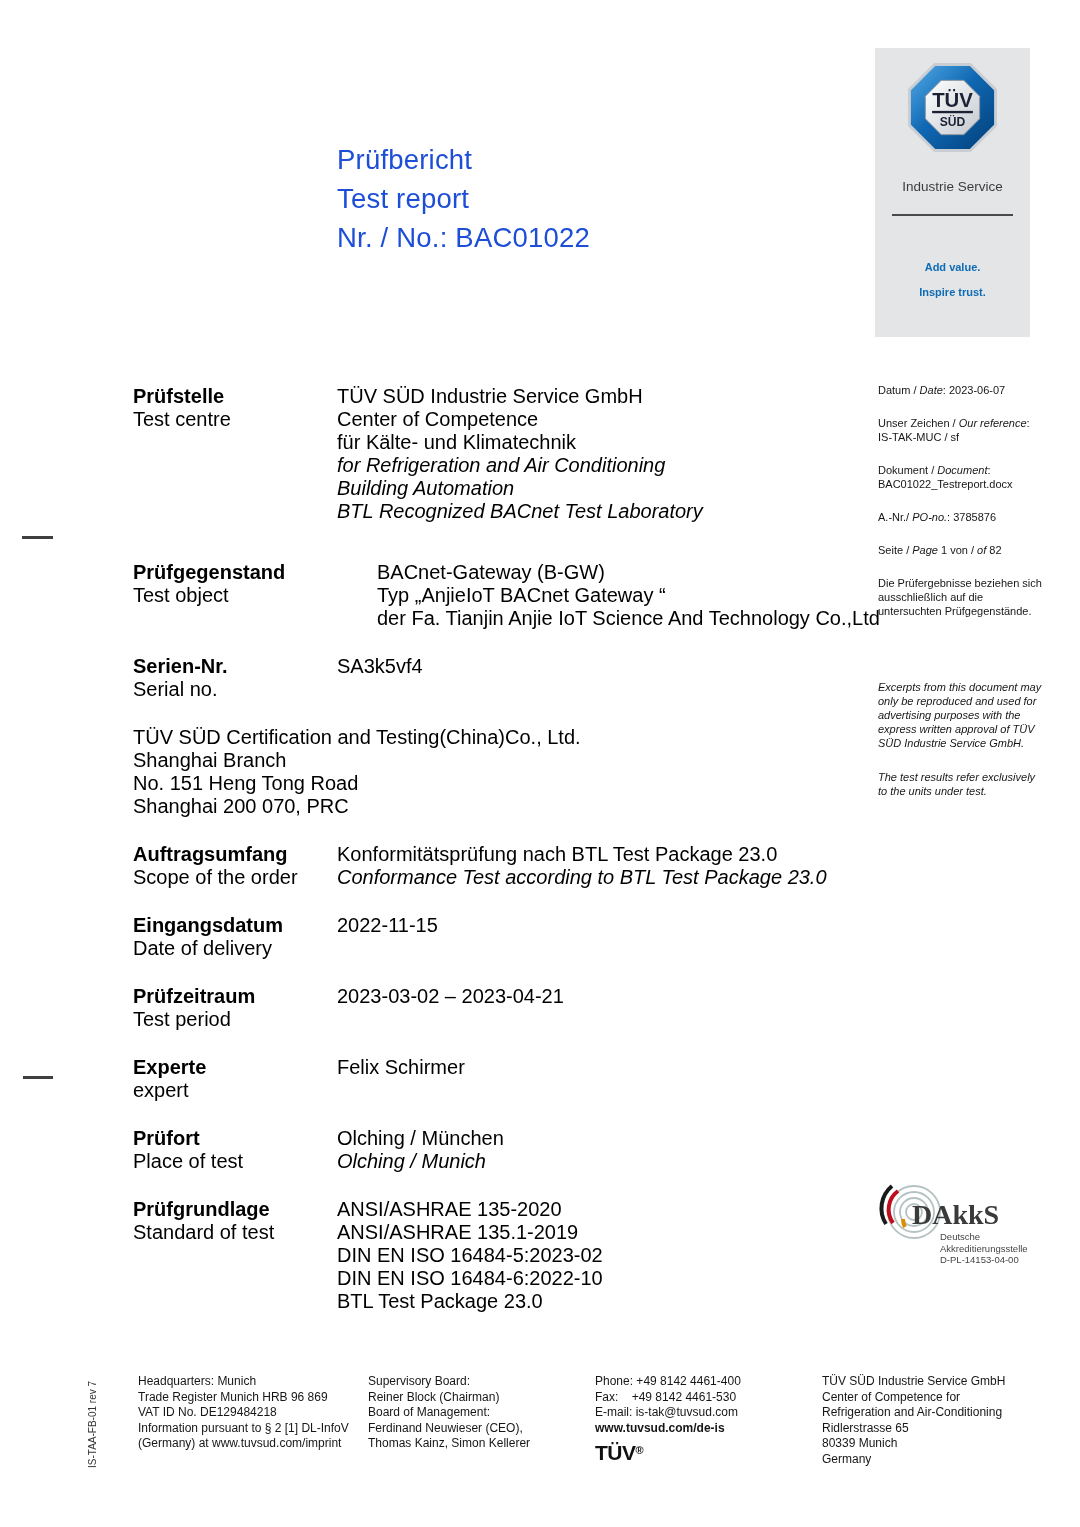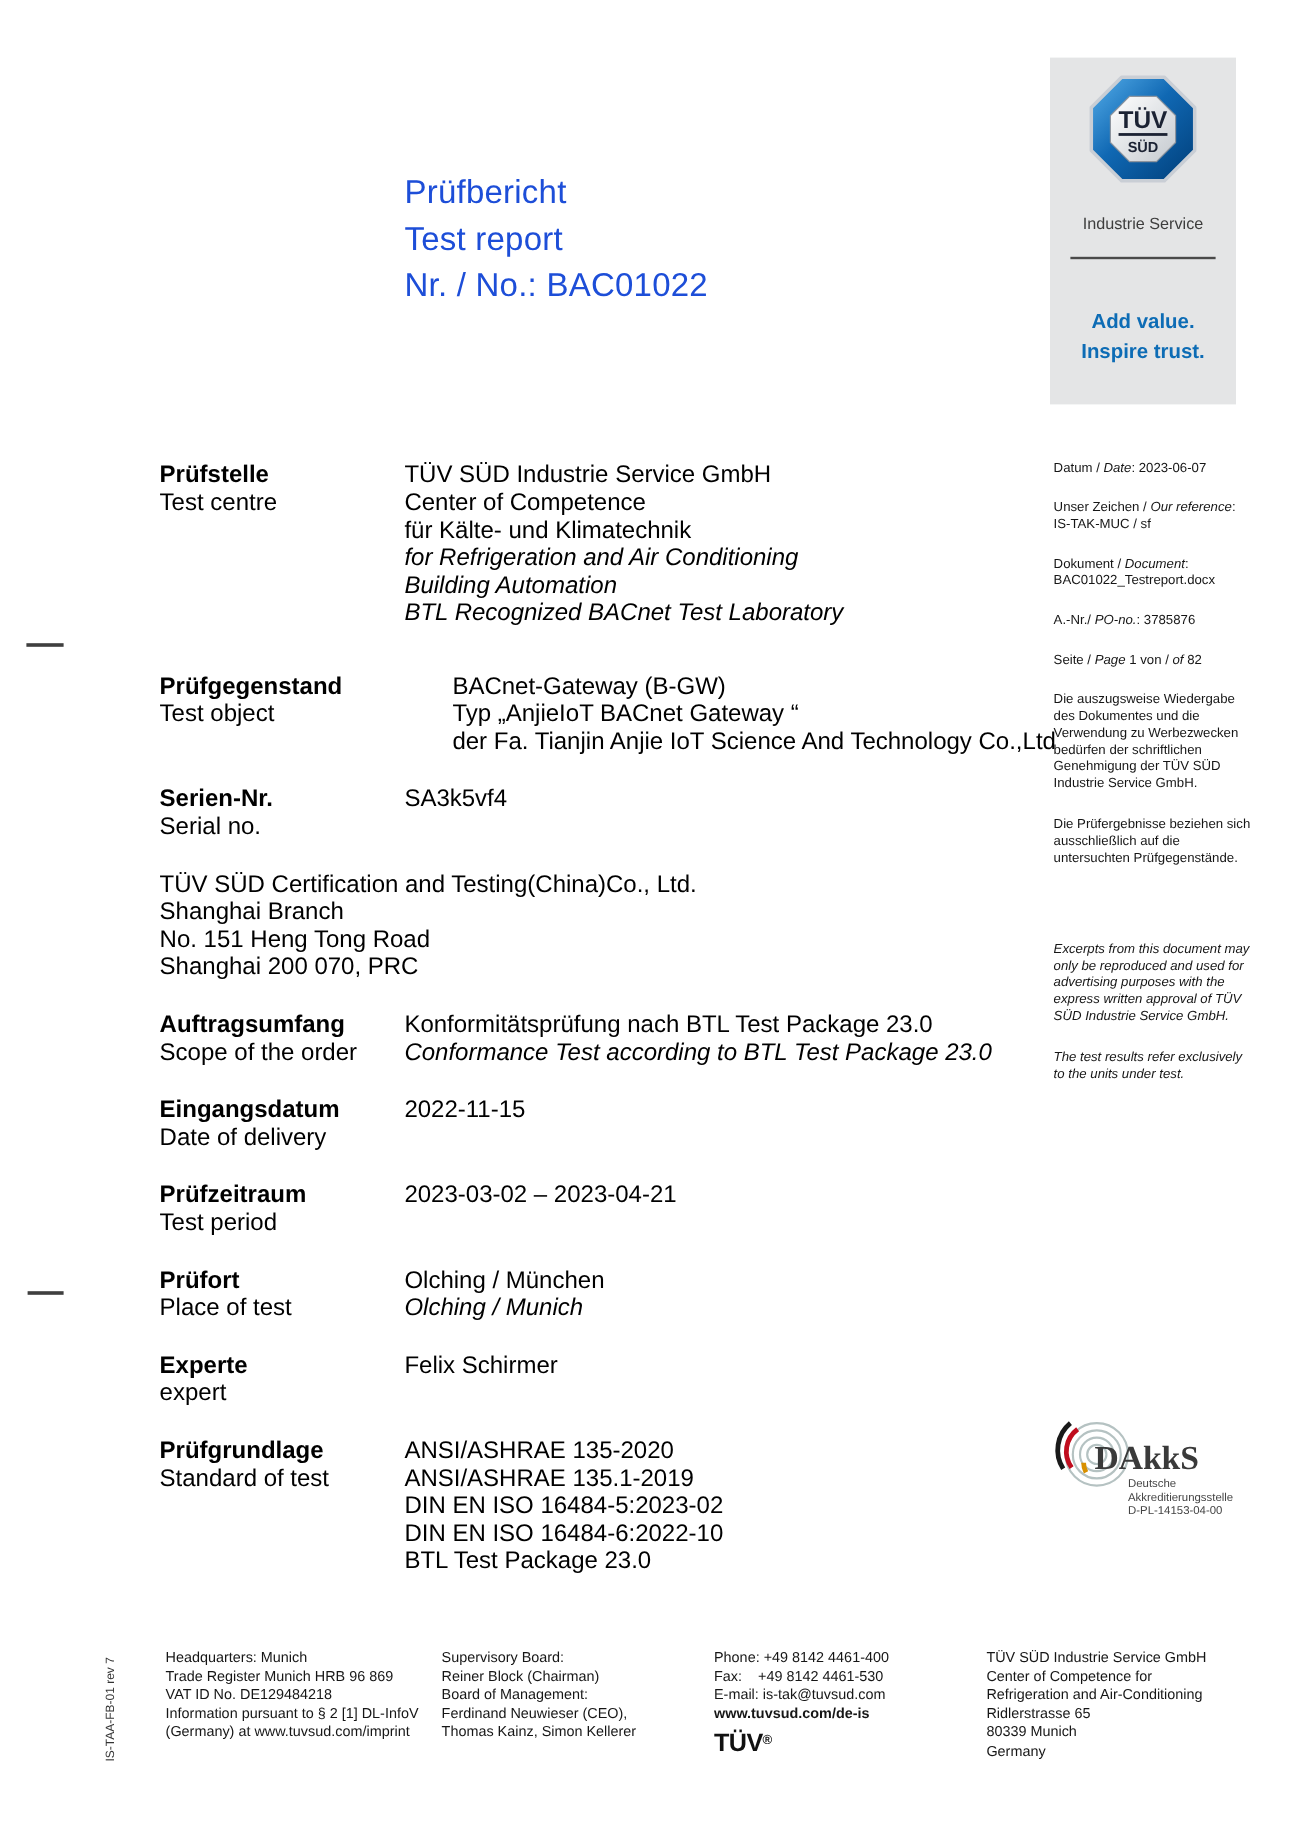--- a/index.html
+++ b/index.html
@@ -17,21 +17,21 @@
   
   .fold{position:absolute;height:3px;background:#3f3f3f;}
   .fold1{left:22px;top:536px;width:31px;}
   .fold2{left:23px;top:1076px;width:30px;}
 
   
   .logo-panel{position:absolute;left:875px;top:48px;width:155px;height:289px;background:#e4e5e6;}
   .octagon{position:absolute;left:29px;top:11px;width:97px;height:97px;}
   .panel-sub{position:absolute;top:131px;left:0;width:100%;text-align:center;font-size:13.5px;color:#3d3d3d;}
   .panel-rule{position:absolute;top:166px;left:17px;width:121px;height:2px;background:#4a4a4a;}
-  .panel-tag{position:absolute;top:207px;left:0;width:100%;text-align:center;font-weight:bold;font-size:17px;line-height:25px;color:#0d6cb5;}
+  .panel-tag{position:absolute;top:207px;left:0;width:100%;text-align:center;font-weight:bold;font-size:11px;line-height:25px;color:#0d6cb5;}
 
   
   .main{position:absolute;left:133px;top:385px;width:750px;font-size:20px;line-height:23px;}
   .row{display:flex;margin-bottom:25px;}
   .row.gap-lg{padding-top:13px;gap:40px;}
   .row .lab{width:204px;flex:none;}
   .lab .de{font-weight:bold;}
   .lab .en{}
   .val{flex:1;}
 
@@ -166,35 +166,35 @@
         <div class="lab">
           <div class="de">Prüfzeitraum</div>
           <div class="en">Test period</div>
         </div>
         <div class="val">
           <div>2023-03-02 – 2023-04-21</div>
         </div>
       </div>
       <div class="row">
         <div class="lab">
+          <div class="de">Experte</div>
+          <div class="en">expert</div>
+        </div>
+        <div class="val">
+          <div>Felix Schirmer</div>
+        </div>
+      </div>
+      <div class="row">
+        <div class="lab">
           <div class="de">Prüfort</div>
           <div class="en">Place of test</div>
         </div>
         <div class="val">
           <div>Olching / München</div>
           <div class="it">Olching / Munich</div>
-        </div>
-      </div>
-      <div class="row">
-        <div class="lab">
-          <div class="de">Experte</div>
-          <div class="en">expert</div>
-        </div>
-        <div class="val">
-          <div>Felix Schirmer</div>
         </div>
       </div>
       <div class="row">
         <div class="lab">
           <div class="de">Prüfgrundlage</div>
           <div class="en">Standard of test</div>
         </div>
         <div class="val">
           <div>ANSI/ASHRAE 135-2020</div>
           <div>ANSI/ASHRAE 135.1-2019</div>
@@ -216,21 +216,20 @@
       <div class="mitem">
         <div><span>Dokument / </span><span class="it">Document</span><span>:</span></div>
         <div><span>BAC01022_Testreport.docx</span></div>
       </div>
       <div class="mitem">
         <div><span>A.-Nr./ </span><span class="it">PO-no.</span><span>: 3785876</span></div>
       </div>
       <div class="mitem">
         <div><span>Seite / </span><span class="it">Page</span><span> 1 von / </span><span class="it">of</span><span> 82</span></div>
       </div>
-      <div class="note">Die auszugsweise Wiedergabe des Dokumentes und die Verwendung zu Werbezwecken bedürfen der schriftlichen Genehmigung der TÜV SÜD Industrie Service GmbH.</div>
       <div class="note">Die Prüfergebnisse beziehen sich ausschließlich auf die untersuchten Prüfgegenstände.</div>
       <div class="note it gap-xl">Excerpts from this document may only be reproduced and used for advertising purposes with the express written approval of TÜV SÜD Industrie Service GmbH.</div>
       <div class="note it">The test results refer exclusively to the units under test.</div>
     </div>
 
   <div class="dakks">
     <svg width="170" height="70" viewBox="0 0 170 70">
       <g fill="none" stroke="#b5c2c2" stroke-width="1.8">
         <circle cx="38" cy="29" r="8"></circle>
         <circle cx="38" cy="29" r="14"></circle>

